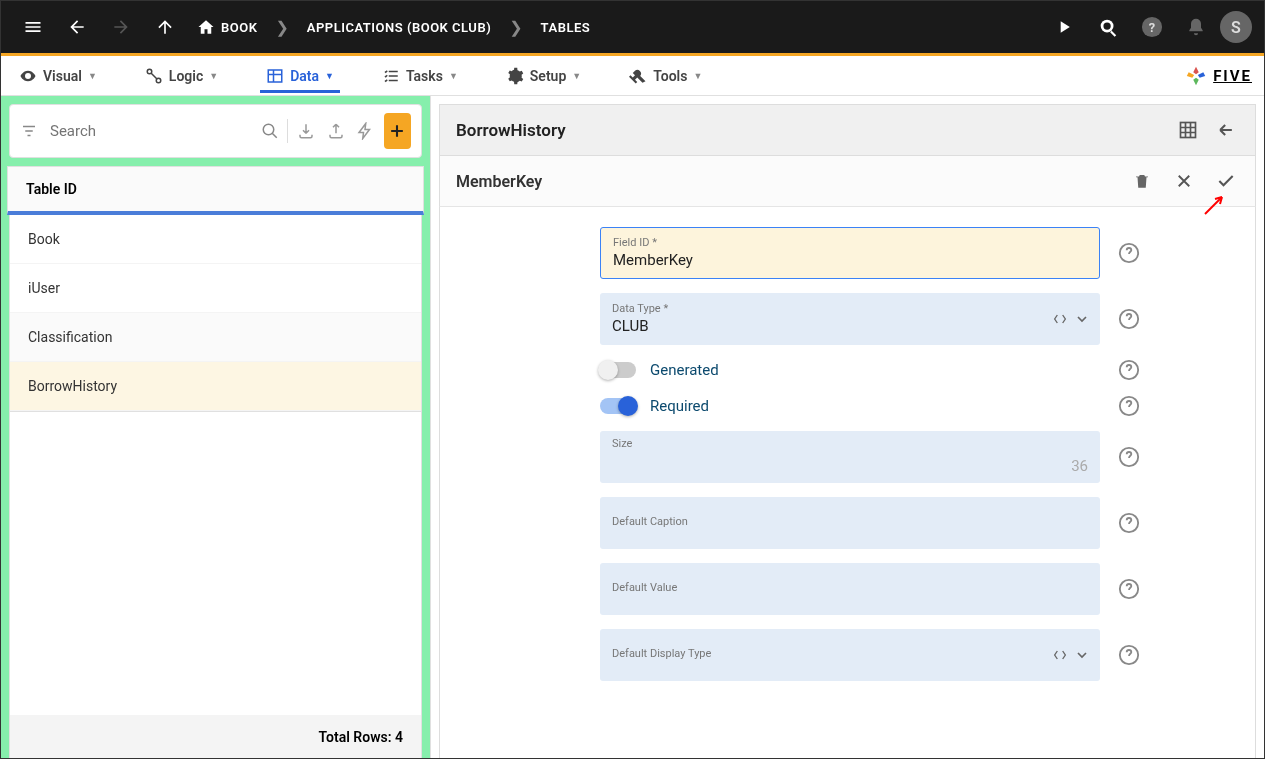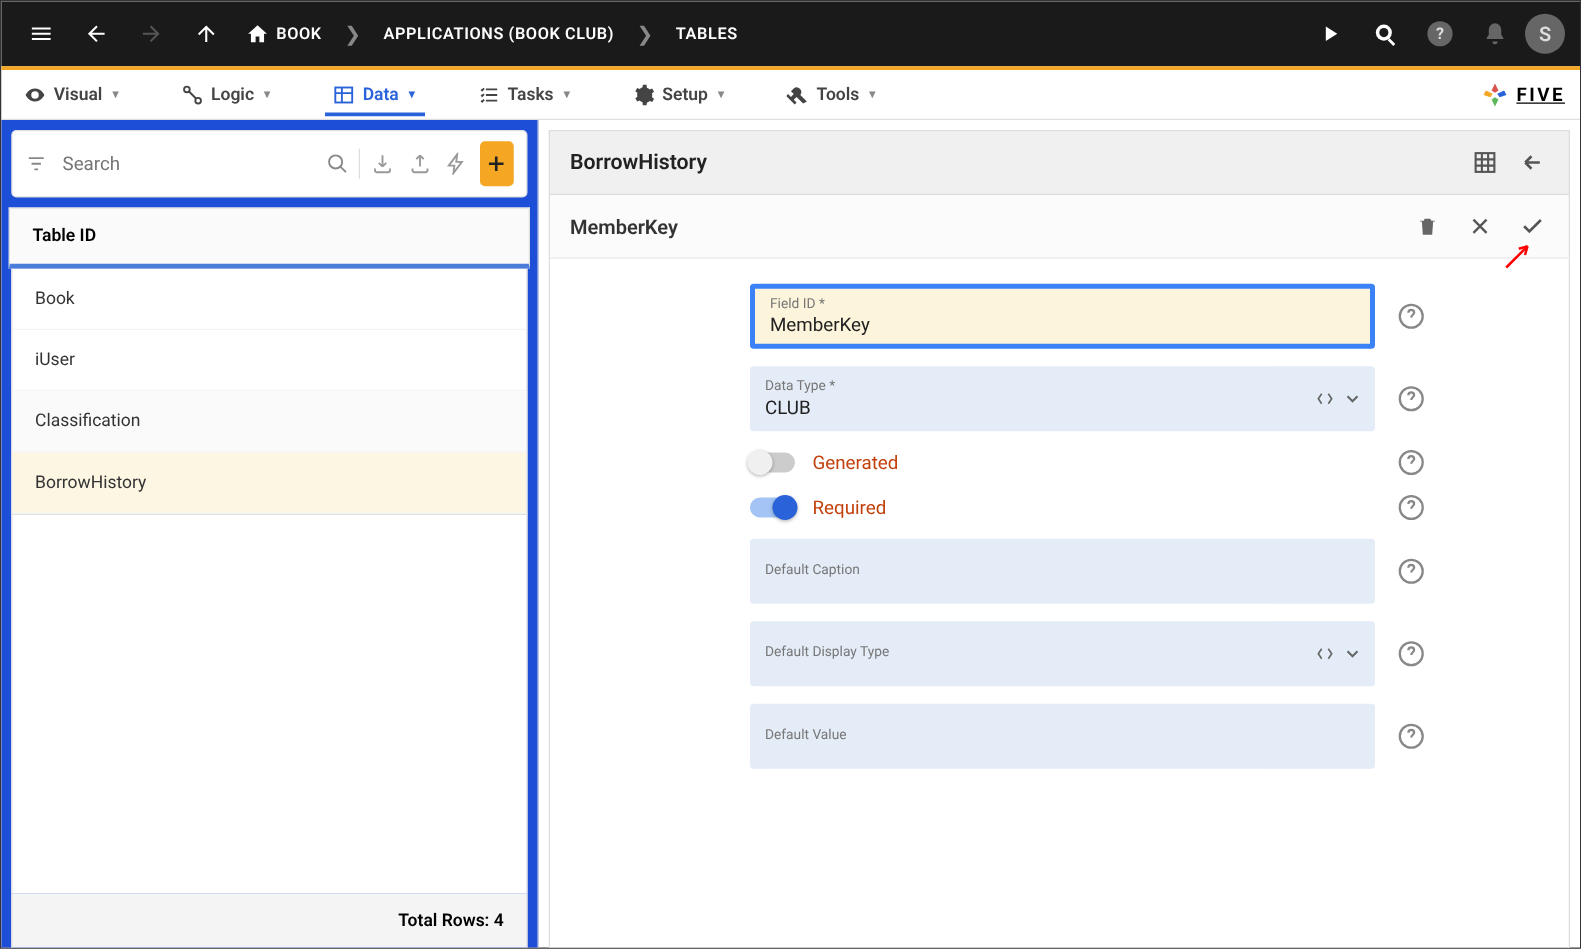--- a/index.html
+++ b/index.html
@@ -20,21 +20,21 @@
 
 .menubar { height: 40px; display: flex; align-items: center; padding: 0 12px; border-bottom: 1px solid #e0e0e0; gap: 36px; }
 .menubar .menu-item { display: flex; align-items: center; gap: 6px; font-size: 14px; font-weight: 600; color: #444; cursor: pointer; padding: 8px 6px; }
 .menubar .menu-item.active { color: #2962d9; border-bottom: 3px solid #2962d9; padding-bottom: 5px; }
 .menubar .tri { font-size: 9px; color: #888; }
 .menubar .menu-item.active .tri { color: #2962d9; }
 .menubar .logo { margin-left: auto; display: flex; align-items: center; gap: 6px; }
 
 
 .main { display: flex; height: calc(759px - 52px - 3px - 40px); }
-.left-panel { width: 430px; border-right: 1px solid #e0e0e0; display: flex; flex-direction: column; background: #1d4ed8; padding: 0; }
+.left-panel { width: 430px; border-right: 1px solid #e0e0e0; display: flex; flex-direction: column; background: #86efac; padding: 0; }
 .right-panel { flex: 1; display: flex; flex-direction: column; }
 
 
 .left-toolbar { display: flex; align-items: center; padding: 8px 10px; gap: 8px; background: #fff; margin: 8px; border: 1px solid #e0e0e0; border-radius: 4px; }
 .filter-icon, .search-icon-btn { color: #888; cursor: pointer; }
 .search-input { flex: 1; border: none; outline: none; font-size: 15px; color: #555; background: transparent; padding: 4px; }
 .left-toolbar .sep { width: 1px; height: 24px; background: #ddd; }
 .left-toolbar .tool-btn { width: 28px; height: 28px; display: flex; align-items: center; justify-content: center; color: #999; cursor: pointer; }
 .add-btn { width: 36px; height: 36px; background: #f5a623; border-radius: 4px; display: flex; align-items: center; justify-content: center; cursor: pointer; font-size: 22px; font-weight: 400; color: #222; }
 
@@ -57,32 +57,32 @@
 .right-bar2 { background: #fbfbfb; padding: 12px 16px; display: flex; align-items: center; border-bottom: 1px solid #e5e5e5; margin: 0 8px; border-left:1px solid #ddd; border-right:1px solid #ddd;}
 .right-bar2 h3 { font-size: 16px; font-weight: 600; color: #333; }
 .right-bar2 .bar-actions { margin-left: auto; display: flex; gap: 16px; }
 
 
 .form-area { padding: 20px 20px; margin: 0 8px; border-left:1px solid #ddd; border-right:1px solid #ddd; border-bottom:1px solid #ddd; flex:1; overflow:auto; background:#fff;}
 .form-row { display: flex; align-items: center; margin-bottom: 14px; }
 .field-wrap { width: 500px; margin-left: 140px; position: relative; }
 .help-icon { margin-left: 18px; color: #888; cursor: pointer; }
 .float-field { background: #e3ecf7; border-radius: 3px; padding: 6px 12px 8px 12px; position: relative; height: 52px; display: flex; flex-direction: column; justify-content: center; }
-.float-field.yellow { background: #fdf4dc; border: 4px solid #3b82f6; }
+.float-field.yellow { background: #fdf4dc; border: 1px solid #3b82f6; }
 .float-label { font-size: 11px; color: #777; margin-bottom: 2px; }
 .float-value { font-size: 15px; color: #222; }
 .float-placeholder { font-size: 15px; color: #aaa; text-align: right; }
 .float-field .trailing { position: absolute; right: 10px; top: 50%; transform: translateY(-50%); display: flex; gap: 6px; color: #666; }
 
 .switch-row { display: flex; align-items: center; gap: 14px; margin-left: 140px; width: 500px; }
 .switch { width: 36px; height: 16px; background: #ccc; border-radius: 10px; position: relative; cursor: pointer; }
 .switch .knob { width: 20px; height: 20px; border-radius: 50%; background: #f0f0f0; position: absolute; top: -2px; left: -2px; box-shadow: 0 1px 3px rgba(0,0,0,0.3); }
 .switch.on { background: #a3c4f5; }
 .switch.on .knob { background: #2962d9; left: 18px; }
-.switch-label { font-size: 15px; color: #c2410c; }
+.switch-label { font-size: 15px; color: #0c4a6e; }
 
 .red-arrow { position: absolute; top: 188px; right: 34px; pointer-events: none; }
 
 svg { display: block; }
 </style>
 </head>
 <body>
 
 <div class="topbar">
   <div class="left">
@@ -361,25 +361,54 @@
           <span class="switch-label">Required</span>
         </div>
         <div class="help-icon">
           <svg width="22" height="22" viewBox="0 0 24 24" fill="none" stroke="#888" stroke-width="2">
               <circle cx="12" cy="12" r="10"></circle>
               <path d="M9.5 9a2.5 2.5 0 115 0c0 1.5-2.5 2-2.5 4M12 17h.01"></path>
             </svg>
         </div>
       </div>
 
+      <div class="form-row">
+        <div class="field-wrap">
+          <div class="float-field" style="flex-direction:row; align-items:flex-start; justify-content:space-between;">
+            <div class="float-label">Size</div>
+            <div class="float-placeholder" style="align-self:flex-end;">36</div>
+          </div>
+        </div>
+        <div class="help-icon">
+          <svg width="22" height="22" viewBox="0 0 24 24" fill="none" stroke="#888" stroke-width="2">
+              <circle cx="12" cy="12" r="10"></circle>
+              <path d="M9.5 9a2.5 2.5 0 115 0c0 1.5-2.5 2-2.5 4M12 17h.01"></path>
+            </svg>
+        </div>
+      </div>
 
       <div class="form-row">
         <div class="field-wrap">
           <div class="float-field">
             <div class="float-label">Default Caption</div>
+            <div class="float-value"></div>
+          </div>
+        </div>
+        <div class="help-icon">
+          <svg width="22" height="22" viewBox="0 0 24 24" fill="none" stroke="#888" stroke-width="2">
+              <circle cx="12" cy="12" r="10"></circle>
+              <path d="M9.5 9a2.5 2.5 0 115 0c0 1.5-2.5 2-2.5 4M12 17h.01"></path>
+            </svg>
+        </div>
+      </div>
+
+      <div class="form-row">
+        <div class="field-wrap">
+          <div class="float-field">
+            <div class="float-label">Default Value</div>
             <div class="float-value"></div>
           </div>
         </div>
         <div class="help-icon">
           <svg width="22" height="22" viewBox="0 0 24 24" fill="none" stroke="#888" stroke-width="2">
               <circle cx="12" cy="12" r="10"></circle>
               <path d="M9.5 9a2.5 2.5 0 115 0c0 1.5-2.5 2-2.5 4M12 17h.01"></path>
             </svg>
         </div>
       </div>
@@ -399,35 +428,20 @@
             </div>
           </div>
         </div>
         <div class="help-icon">
           <svg width="22" height="22" viewBox="0 0 24 24" fill="none" stroke="#888" stroke-width="2">
               <circle cx="12" cy="12" r="10"></circle>
               <path d="M9.5 9a2.5 2.5 0 115 0c0 1.5-2.5 2-2.5 4M12 17h.01"></path>
             </svg>
         </div>
       </div>
-
-      <div class="form-row">
-        <div class="field-wrap">
-          <div class="float-field">
-            <div class="float-label">Default Value</div>
-            <div class="float-value"></div>
-          </div>
-        </div>
-        <div class="help-icon">
-          <svg width="22" height="22" viewBox="0 0 24 24" fill="none" stroke="#888" stroke-width="2">
-              <circle cx="12" cy="12" r="10"></circle>
-              <path d="M9.5 9a2.5 2.5 0 115 0c0 1.5-2.5 2-2.5 4M12 17h.01"></path>
-            </svg>
-        </div>
-      </div>
     </div>
   </div>
 </div>
 
 <svg class="red-arrow" width="30" height="30" viewBox="0 0 30 30">
   <path d="M5 25 L22 8" stroke="#ff0000" stroke-width="2"></path>
   <path d="M22 8 L15 10 M22 8 L20 15" stroke="#ff0000" stroke-width="2"></path>
 </svg>
 
 </body></html>

